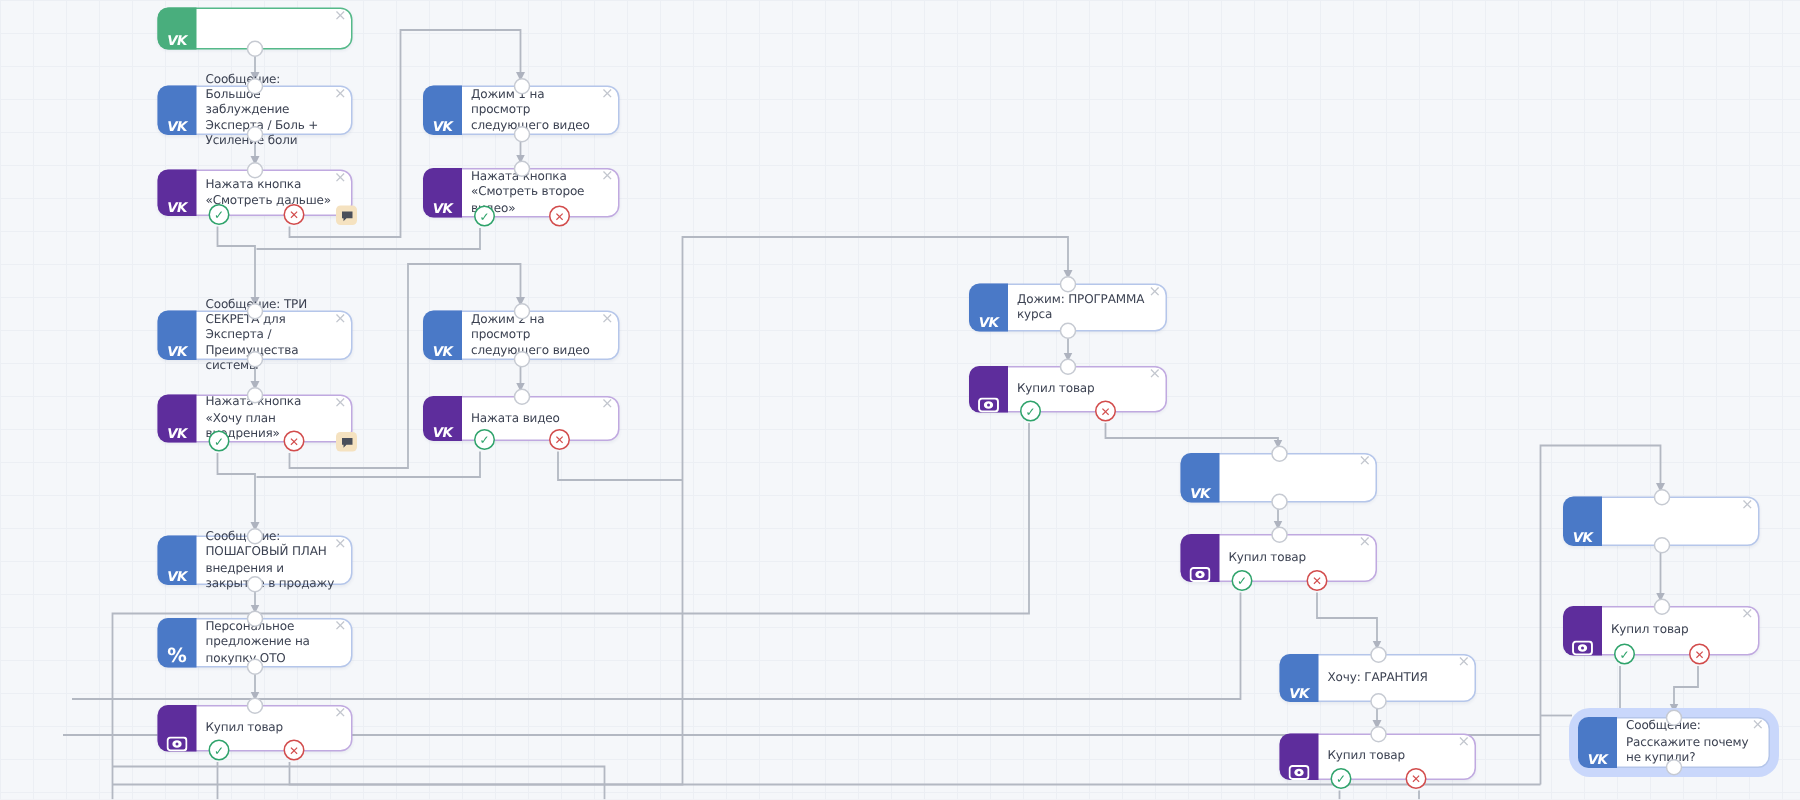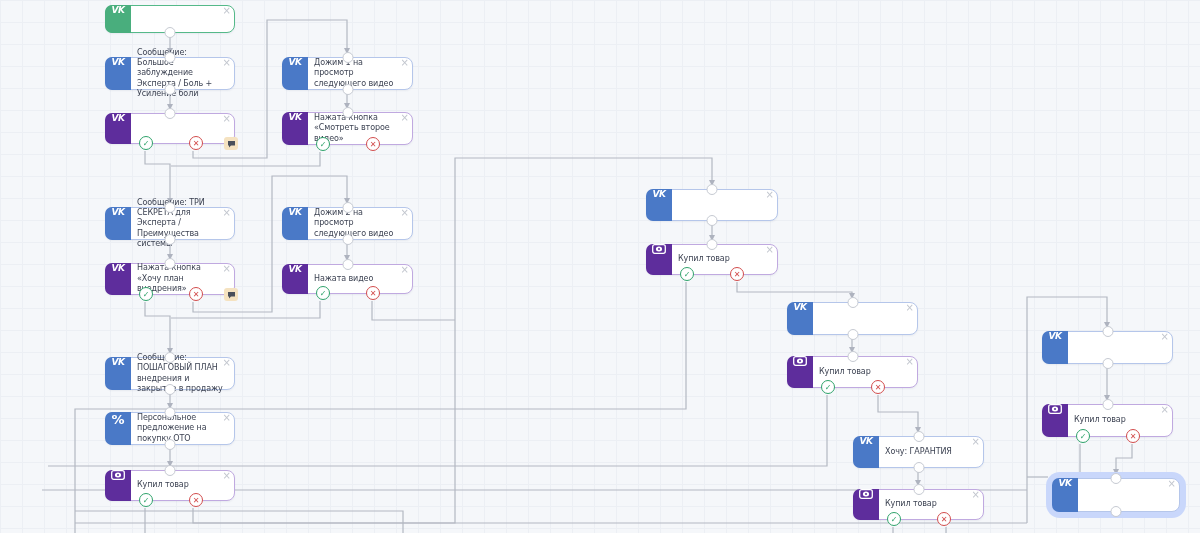--- a/index.html
+++ b/index.html
@@ -14,21 +14,21 @@
   .node{
     position:absolute;z-index:3;background:#fff;border-radius:8px;
     border:1px solid #b5c6ea;box-shadow:0 1px 2px rgba(60,70,110,.07);
     display:flex;align-items:center;box-sizing:border-box;
   }
   .node.purple{border-color:#c0a9e0;}
   .node.green{border-color:#55b989;border-width:1.5px;}
   .node.selected{box-shadow:0 0 0 6px #c9d7fb;}
   .iconblock{
     position:absolute;left:-1px;top:-1px;bottom:-1px;width:26px;
-    border-radius:7px 0 0 7px;display:flex;align-items:flex-start;justify-content:center;
+    border-radius:7px 0 0 7px;display:flex;align-items:flex-end;justify-content:center;
     color:#fff;
   }
   .iconblock .vk{font-weight:bold;font-size:9px;letter-spacing:-.5px;font-style:italic;}
   .iconblock .pct{font-weight:bold;font-size:13px;}
   .title{
     margin-left:26px;padding:3px 9px 3px 5px;font-size:8px;line-height:1.3;
     color:#3c4252;letter-spacing:-.1px;
   }
   .close{
     position:absolute;top:0px;right:3px;font-size:10px;color:#c2c6ce;cursor:pointer;line-height:10px;
@@ -112,20 +112,21 @@
         </div>
         <div class="title">Сообщение: Большое заблуждение Эксперта / Боль + Усиление боли</div>
         <span class="close">×</span>
         <span class="port top"></span>
         <span class="port bottom"></span>
       </div>
       <div class="node purple" style="left: 105px; top: 113px; width: 130px; height: 31px;">
         <div class="iconblock" style="background: rgb(94, 45, 156);">
           <span class="vk">VK</span>
         </div>
+        <div class="title">Нажата кнопка «Смотреть дальше»</div>
         <span class="close">×</span>
         <span class="port top"></span>
         <span class="outcome success" style="left: 33px;">✓</span>
         <span class="outcome fail" style="left: 83px;">✕</span>
         <span class="badge">
           <svg width="9" height="8" viewBox="0 0 9 8">
             <path d="M1 1 h7 v4.5 h-4 l-2 2 v-2 h-1 z" fill="#4a4f5a"></path>
           </svg>
         </span>
       </div>
@@ -220,20 +221,21 @@
         <div class="title">Купил товар</div>
         <span class="close">×</span>
         <span class="port top"></span>
         <span class="outcome success" style="left: 33px;">✓</span>
         <span class="outcome fail" style="left: 83px;">✕</span>
       </div>
       <div class="node blue" style="left: 646px; top: 189px; width: 132px; height: 32px;">
         <div class="iconblock" style="background: rgb(74, 121, 199);">
           <span class="vk">VK</span>
         </div>
+        <div class="title">Дожим: ПРОГРАММА курса</div>
         <span class="close">×</span>
         <span class="port top"></span>
         <span class="port bottom"></span>
       </div>
       <div class="node purple" style="left: 646px; top: 244px; width: 132px; height: 31px;">
         <div class="iconblock" style="background: rgb(94, 45, 156);">
           <svg width="14" height="10" viewBox="0 0 14 10">
             <rect x="0.7" y="0.7" width="12.6" height="8.6" rx="2" fill="none" stroke="#fff" stroke-width="1.3"></rect>
             <ellipse cx="7" cy="5" rx="3.1" ry="2.5" fill="#fff"></ellipse>
             <circle cx="7" cy="5" r="1" fill="#5e2d9c"></circle>
@@ -309,18 +311,19 @@
         <div class="title">Купил товар</div>
         <span class="close">×</span>
         <span class="port top"></span>
         <span class="outcome success" style="left: 33px;">✓</span>
         <span class="outcome fail" style="left: 83px;">✕</span>
       </div>
       <div class="node blue selected" style="left: 1052px; top: 478px; width: 128px; height: 34px;">
         <div class="iconblock" style="background: rgb(74, 121, 199);">
           <span class="vk">VK</span>
         </div>
+        <div class="title">Сообщение: Расскажите почему не купили?</div>
         <span class="close">×</span>
         <span class="port top"></span>
         <span class="port bottom"></span>
       </div>
     </div>
 </div>
 
 </body></html>

